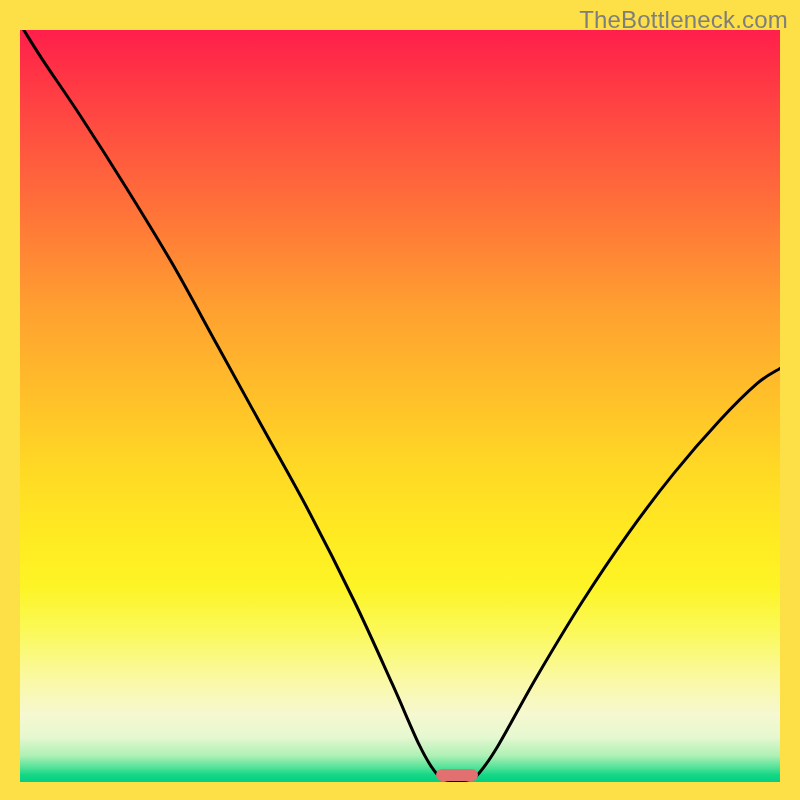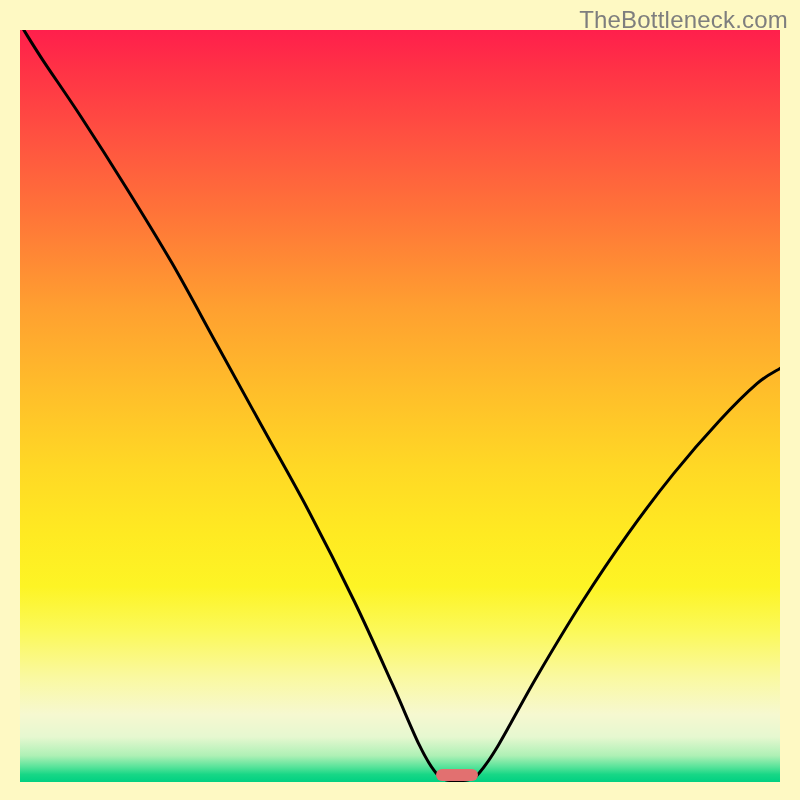--- a/index.html
+++ b/index.html
@@ -7,21 +7,21 @@
     padding: 0;
     width: 800px;
     height: 800px;
     background: #000;
     overflow: hidden;
   }
   .frame {
     position: relative;
     width: 800px;
     height: 800px;
-    background: #fef9c3;
+    background: #fde047;
   }
   .watermark {
     position: absolute;
     top: 6px;
     right: 12px;
     font-family: Arial, Helvetica, sans-serif;
     font-size: 24px;
     color: #7e7e7e;
     letter-spacing: 0.2px;
     z-index: 10;

